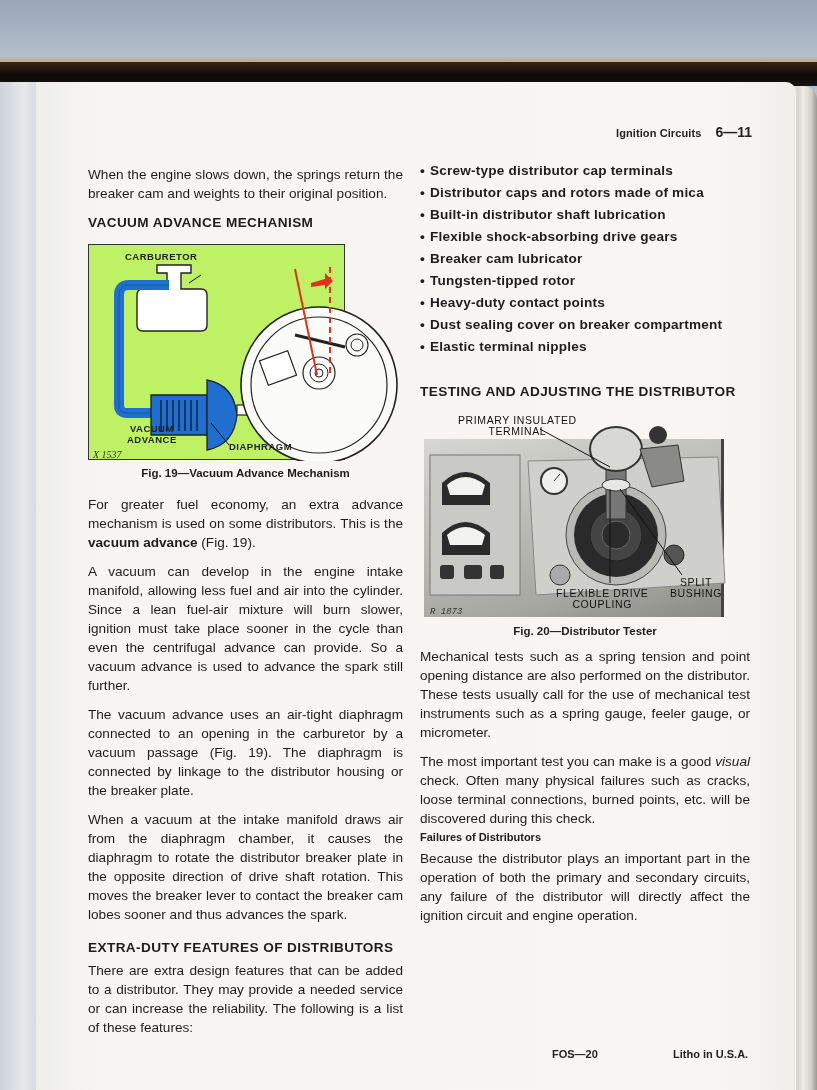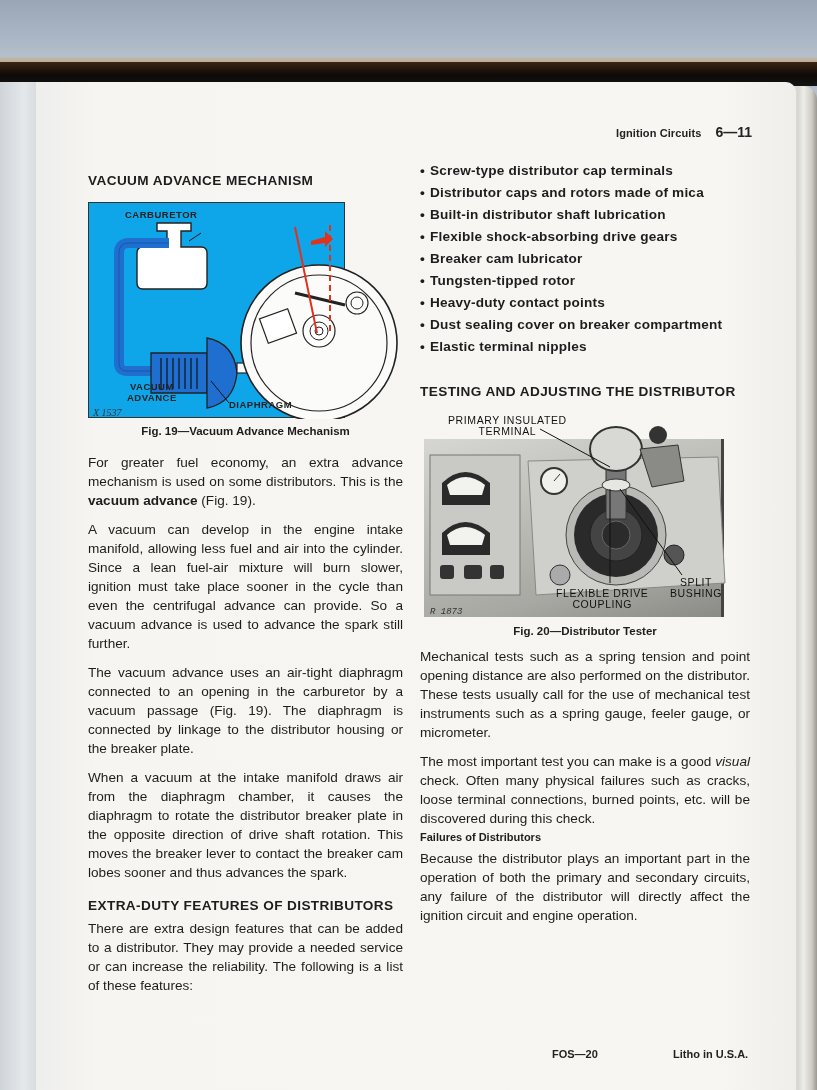--- a/index.html
+++ b/index.html
@@ -52,21 +52,21 @@
     font-size: 13.6px; font-weight: bold; letter-spacing: 0.4px;
     margin: 6px 0 12px 0; text-align: left;
   }
   h3.subhead { font-size: 11px; font-weight: bold; margin: 0 0 2px 0; }
   .b { font-weight: bold; }
   .i { font-style: italic; }
 
   
   .fig19 {
     position: relative; width: 257px; height: 216px; margin: 0 0 4px 0;
-    border: 1.5px solid #333; background: #0ea5e9;
+    border: 1.5px solid #333; background: #bef264;
   }
   .fig19 svg { position: absolute; left: 0; top: 0; }
   .fig-label { position: absolute; font-size: 9.5px; font-weight: bold; letter-spacing: 0.5px; color: #222; line-height: 11px; text-align: center; }
   .fig-code { position: absolute; font-family: "Liberation Serif", serif; font-style: italic; font-size: 10px; color: #333; }
   .caption { font-size: 11.5px; font-weight: bold; text-align: center; margin: 4px 0 12px 0; }
 
   
   ul.features { list-style: none; margin: 0 0 24px 0; }
   ul.features li { font-weight: bold; font-size: 13.6px; line-height: 22px; letter-spacing: 0.2px; display: flex; }
   ul.features li .bullet { width: 10px; flex: 0 0 10px; }
@@ -98,20 +98,21 @@
 <div class="right-page-stack"></div>
 
 <div class="page"></div>
 
 <div class="running-head">
   <span class="sect">Ignition Circuits</span>
   <span class="num">6—11</span>
 </div>
 
 <div class="col col-left">
+  <p class="para">When the engine slows down, the springs return the breaker cam and weights to their original position.</p>
   <h2 class="heading">VACUUM ADVANCE MECHANISM</h2>
 
   <div class="fig19">
     <svg width="315" height="216" viewBox="0 0 315 216">
 
       <path d="M68 20 L102 20 L102 28 L92 28 L92 44 L112 44 Q118 44 118 50 L118 80 Q118 86 112 86 L54 86 Q48 86 48 80 L48 50 Q48 44 54 44 L78 44 L78 28 L68 28 Z" fill="#fff" stroke="#222" stroke-width="1.4"></path>
 
       <path d="M80 40 L40 40 Q30 40 30 50 L30 160 Q30 168 38 168 L62 168" fill="none" stroke="#1f6fd0" stroke-width="10"></path>
       <path d="M80 40 L40 40 Q30 40 30 50 L30 160 Q30 168 38 168 L62 168" fill="none" stroke="#0d3f80" stroke-width="1" transform="translate(0,0)" opacity="0.5"></path>
 
@@ -227,21 +228,21 @@
       <ellipse cx="196" cy="80" rx="14" ry="6" fill="#e6e6e2" stroke="#333" stroke-width="1"></ellipse>
       <circle cx="238" cy="30" r="9" fill="#333"></circle>
       <path d="M220 44 L258 40 L264 76 L232 82 Z" fill="#8a8a86" stroke="#333" stroke-width="1"></path>
       <circle cx="254" cy="150" r="10" fill="#555" stroke="#222" stroke-width="1"></circle>
       <circle cx="140" cy="170" r="10" fill="#aaa" stroke="#333" stroke-width="1"></circle>
 
       <line x1="120" y1="24" x2="190" y2="62" stroke="#111" stroke-width="1"></line>
       <line x1="190" y1="84" x2="190" y2="178" stroke="#111" stroke-width="1"></line>
       <line x1="200" y1="84" x2="262" y2="170" stroke="#111" stroke-width="1"></line>
     </svg>
-    <span class="photo-label" style="left:28px; top:10px;">
+    <span class="photo-label" style="left:38px; top:10px;">
       <span>PRIMARY INSULATED</span><br>
       <span>TERMINAL</span>
     </span>
     <span class="photo-label" style="left:136px; top:183px;">
       <span>FLEXIBLE DRIVE</span><br>
       <span>COUPLING</span>
     </span>
     <span class="photo-label" style="left:250px; top:172px;">
       <span>SPLIT</span><br>
       <span>BUSHING</span>

